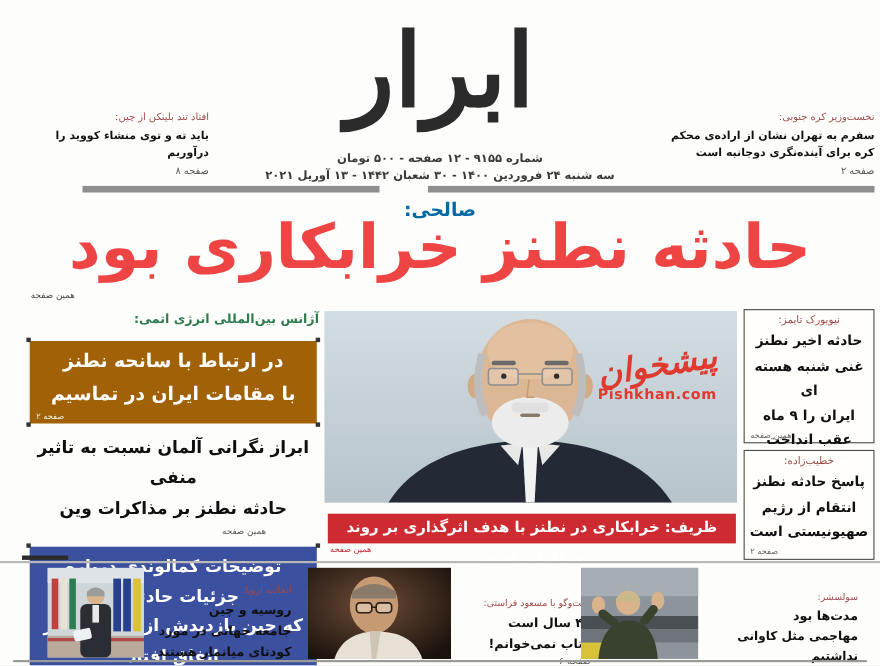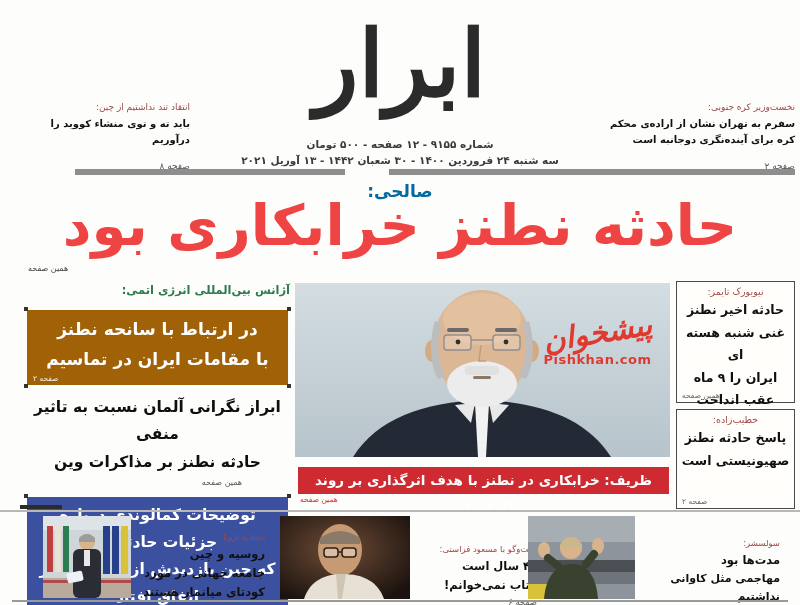--- a/index.html
+++ b/index.html
@@ -17,21 +17,21 @@
     font-size:92px; font-weight:bold; line-height:1.35; color:#2b2b2b;
     letter-spacing:-2px;
   }
   .dateline{ position:absolute; top:138px; left:0; width:100%; text-align:center; color:#3a3a3a; }
   .dateline .l1{ font-size:10.5px; font-weight:bold; }
   .dateline .l2{ font-size:10.5px; font-weight:bold; margin-top:4px; }
 
   .ear{ position:absolute; top:102px; }
   .ear .kicker{ font-size:9px; color:#a04848; margin-bottom:4px; }
   .ear .title{ font-size:10px; font-weight:bold; line-height:1.6; color:#111; }
-  .ear .pref{ font-size:9px; color:#555; margin-top:13px; }
+  .ear .pref{ font-size:9px; color:#555; margin-top:3px; }
   .ear-left{ left:18px; width:172px; text-align:right; }
   .ear-right{ right:5px; width:195px; text-align:right; }
 
   .topbar{ position:absolute; top:169px; left:75px; width:720px; height:6px; background:#8e8e8e; }
   .topbar-gap{ position:absolute; top:168px; left:345px; width:44px; height:8px; background:#fdfdfb; }
 
   
   .lead-kicker{ position:absolute; top:181px; left:0; width:100%; text-align:center;
     font-size:17px; font-weight:bold; color:#0369a1; }
   .lead-title{ position:absolute; top:194px; left:0; width:100%; text-align:center;
@@ -91,21 +91,21 @@
 
 <div class="page">
 
   <div class="masthead-title">ابرار</div>
   <div class="dateline">
     <div class="l1">شماره ۹۱۵۵ - ۱۲ صفحه - ۵۰۰ تومان</div>
     <div class="l2">سه شنبه ۲۴ فروردین ۱۴۰۰ - ۳۰ شعبان ۱۴۴۲ - ۱۳ آوریل ۲۰۲۱</div>
   </div>
 
   <div class="ear ear-left">
-    <div class="kicker">انتقاد تند نداشتیم از چین:</div>
+    <div class="kicker">افتاد تند بلینکن از چین:</div>
     <div class="title">باید ته و توی منشاء کووید را درآوریم</div>
     <div class="pref">صفحه ۸</div>
   </div>
 
   <div class="ear ear-right">
     <div class="kicker">نخست‌وزیر کره جنوبی:</div>
     <div class="title">سفرم به تهران نشان از اراده‌ی محکم کره برای آینده‌نگری دوجانبه است</div>
     <div class="pref">صفحه ۲</div>
   </div>
 
@@ -186,20 +186,21 @@
     <div class="kicker">نیویورک تایمز:</div>
     <div class="line">حادثه اخیر نطنز</div>
     <div class="line">غنی شنبه هسته ای</div>
     <div class="line">ایران را ۹ ماه</div>
     <div class="line">عقب انداخت</div>
     <div class="pref">همین صفحه</div>
   </div>
   <div class="rbox rbox2">
     <div class="kicker">خطیب‌زاده:</div>
     <div class="line">پاسخ حادثه نطنز</div>
+    <div class="line">انتقام از رژیم</div>
     <div class="line">صهیونیستی است</div>
     <div class="pref">صفحه ۲</div>
   </div>
 
   <div class="lcol-endmark"></div>
   <div class="bot-sep"></div>
 
   <div class="bart bart1">
     <div class="txt">
       <div class="kicker">اتحادیه اروپا:</div>

